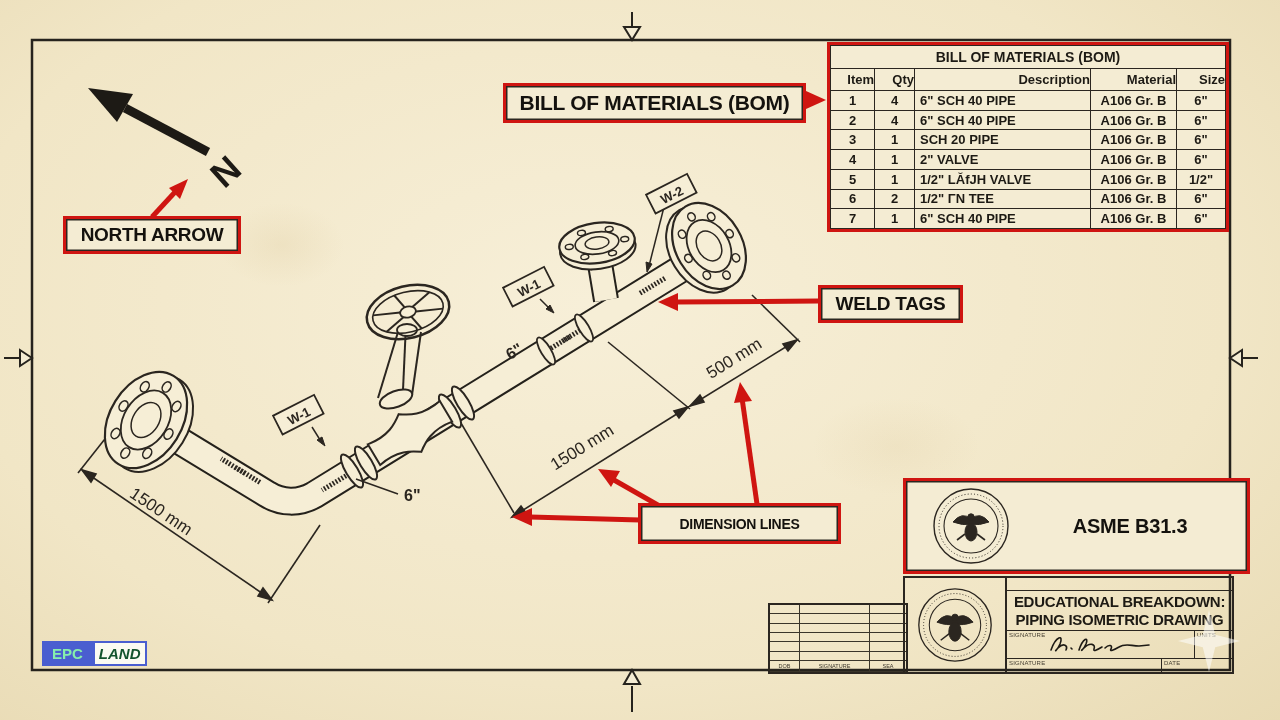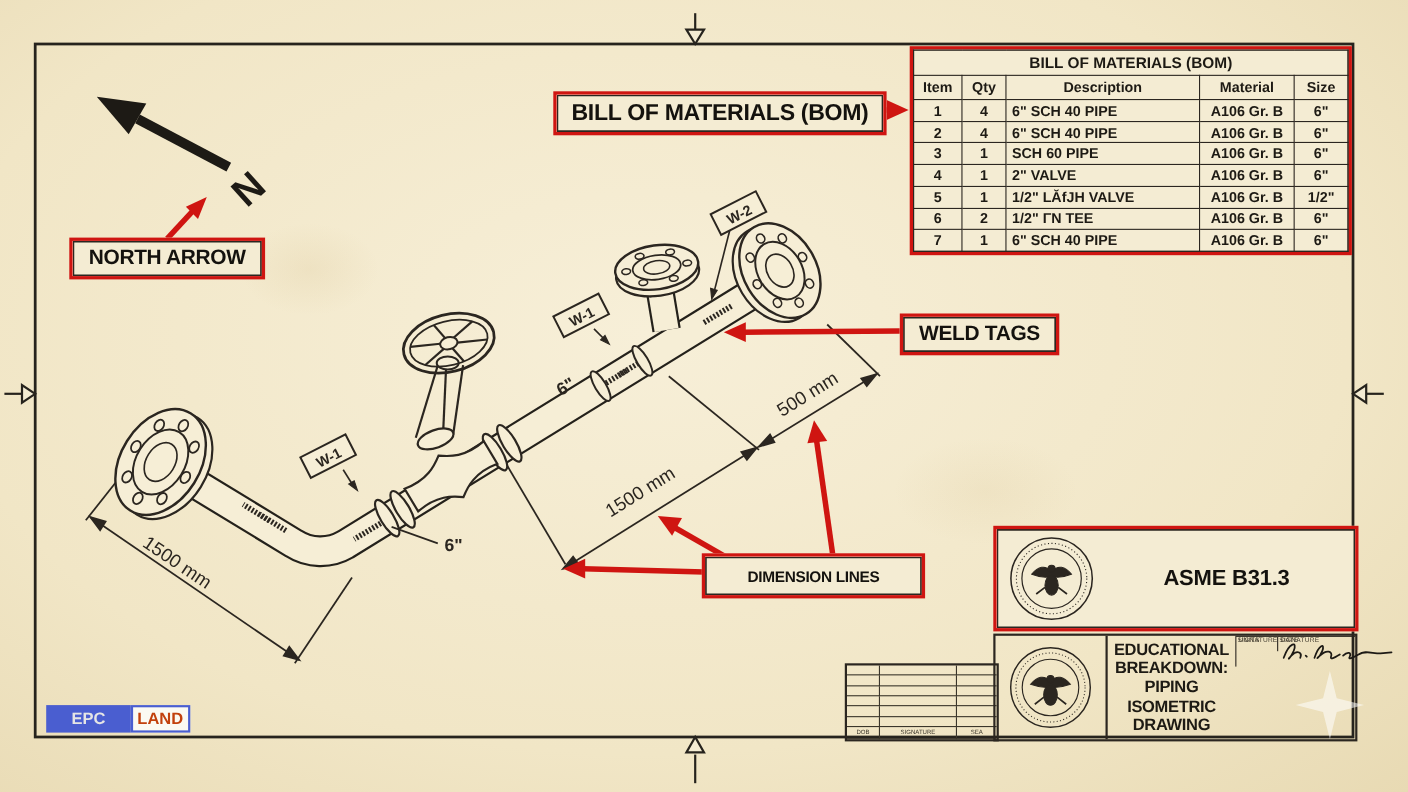--- a/index.html
+++ b/index.html
@@ -13,47 +13,47 @@
   .redbox{position:absolute;display:flex;align-items:center;justify-content:center;
     background:#f4ecd3;border:3px solid #cf1511;box-shadow:inset 0 0 0 1.5px #2b2620;
     font-weight:bold;letter-spacing:-.3px;color:#14120e;z-index:5;}
   
   .bomwrap{position:absolute;left:827px;top:42px;width:396px;height:184px;background:#f4ecd3;
     border:3px solid #cf1511;box-shadow:inset 0 0 0 1px #2b2620;z-index:5;}
   table.bom{border-collapse:collapse;width:100%;height:100%;table-layout:fixed;}
   table.bom td,table.bom th{border:1.5px solid #2b2620;font-size:13px;font-weight:bold;
     text-align:center;padding:0;overflow:hidden;white-space:nowrap;}
   table.bom .ttl{font-size:14px;height:22px;border-bottom:1.5px solid #2b2620;}
-  table.bom .hdr th{height:21px;}
+  table.bom .hdr th{height:21px;text-align:right;}
   table.bom td.desc{text-align:left;padding-left:5px;}
   
   .tblock{position:absolute;left:903px;top:576px;width:327px;height:94px;border:2px solid #2b2620;
     display:flex;background:transparent;z-index:4;}
   .sealcell{width:100px;border-right:2px solid #2b2620;display:flex;align-items:center;justify-content:center;}
-  .tbright{flex:1;display:flex;flex-direction:row;}
+  .tbright{flex:1;display:flex;flex-direction:column;}
   .tbstrip{height:12px;border-bottom:1.5px solid #2b2620;}
   .tbtitle{flex:1;display:flex;flex-direction:column;align-items:center;justify-content:center;
     font-weight:bold;font-size:15px;line-height:1.15;letter-spacing:-.3px;text-align:center;}
   .sigrow{height:27px;border-top:1.5px solid #2b2620;position:relative;display:flex;}
   .sigmain{flex:1;position:relative;}
   .unitcell{width:37px;border-left:1.5px solid #2b2620;position:relative;}
   .botrow{height:13px;border-top:1.5px solid #2b2620;display:flex;}
   .botleft{flex:1;position:relative;}
   .datecell{width:70px;border-left:1.5px solid #2b2620;position:relative;}
   .tinylab{position:absolute;left:2px;top:1px;font-size:6px;color:#433d30;letter-spacing:.2px;}
   
   .revgrid{position:absolute;left:768px;top:603px;width:136px;height:67px;border:2px solid #2b2620;
     display:grid;grid-template-columns:30px 70px 1fr;grid-template-rows:repeat(6,1fr) 11px;z-index:4;}
   .revgrid div{border-right:1px solid #3a352a;border-bottom:1px solid #3a352a;
     font-size:5.5px;display:flex;align-items:center;justify-content:center;color:#3a352a;}
   .revgrid div:nth-child(3n){border-right:none;}
   
   .logo{position:absolute;left:42px;top:641px;display:flex;z-index:6;font-weight:bold;font-size:15px;height:25px;}
-  .logo .p1{background:#4a5ed0;color:#e5e5e5;display:flex;align-items:center;padding:0 23px;}
-  .logo .p2{background:#fbfaf2;color:#c2410c;border:2px solid #4a5ed0;display:flex;align-items:center;padding:0 4px;}
+  .logo .p1{background:#4a5ed0;color:#86efac;display:flex;align-items:center;padding:0 10px;}
+  .logo .p2{background:#fbfaf2;color:#14532d;border:2px solid #4a5ed0;display:flex;align-items:center;padding:0 4px;font-style:italic;}
   .wmark{position:absolute;left:1178px;top:610px;z-index:7;opacity:.55;pointer-events:none;}
 </style>
 </head>
 <body>
 
 <div class="sheet">
 
 <svg width="1280" height="720" viewBox="0 0 1280 720" style="position:absolute;inset:0;z-index:2">
 
   <g stroke="#26231d" fill="none">
@@ -268,21 +268,21 @@
 <div class="redbox" style="left:818px;top:285px;width:139px;height:32px;font-size:19px;">
   <span>WELD TAGS</span>
 </div>
 <div class="redbox" style="left:63px;top:216px;width:172px;height:32px;font-size:19px;">
   <span>NORTH ARROW</span>
 </div>
 <div class="redbox" style="left:638px;top:503px;width:197px;height:35px;font-size:14px;">
   <span>DIMENSION LINES</span>
 </div>
 
-<div class="redbox" style="left:903px;top:478px;width:326px;height:90px;justify-content:flex-start;">
+<div class="redbox" style="left:903px;top:478px;width:326px;height:90px;justify-content:flex-start;padding-left:15px;">
   <svg width="84" height="84" viewBox="-42 -42 84 84" style="margin-left:8px;flex:0 0 auto;">
     <g stroke="#2b2620" fill="none">
       <circle r="37" stroke-width="1.4"></circle>
       <circle r="32" stroke-width="1" stroke-dasharray="1,2.2"></circle>
       <circle r="27" stroke-width="1.1"></circle>
       <path d="M-18,-4 Q-9,-15 0,-7 Q9,-15 18,-4 Q8,0 0,-2 Q-8,0 -18,-4 Z" fill="#2b2620"></path>
       <ellipse cx="0" cy="6" rx="6" ry="9" fill="#2b2620"></ellipse>
       <circle cx="0" cy="-9" r="3.2" fill="#2b2620"></circle>
       <path d="M-14,14 L-6,8 M14,14 L6,8" stroke-width="1.6"></path>
     </g>
@@ -322,21 +322,21 @@
     <tr>
       <td>2</td>
             <td>4</td>
       <td class="desc">6" SCH 40 PIPE</td>
             <td>A106 Gr. B</td>
       <td>6"</td>
     </tr>
     <tr>
       <td>3</td>
             <td>1</td>
-      <td class="desc">SCH 60 PIPE</td>
+      <td class="desc">SCH 20 PIPE</td>
             <td>A106 Gr. B</td>
       <td>6"</td>
     </tr>
     <tr>
       <td>4</td>
             <td>1</td>
       <td class="desc">2" VALVE</td>
             <td>A106 Gr. B</td>
       <td>6"</td>
     </tr>

